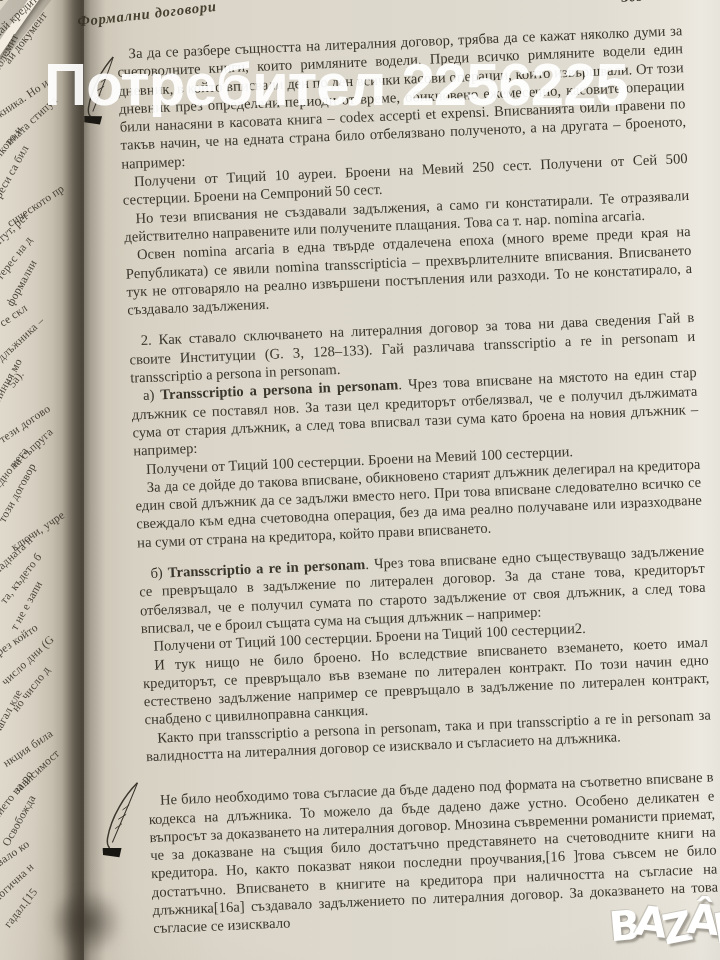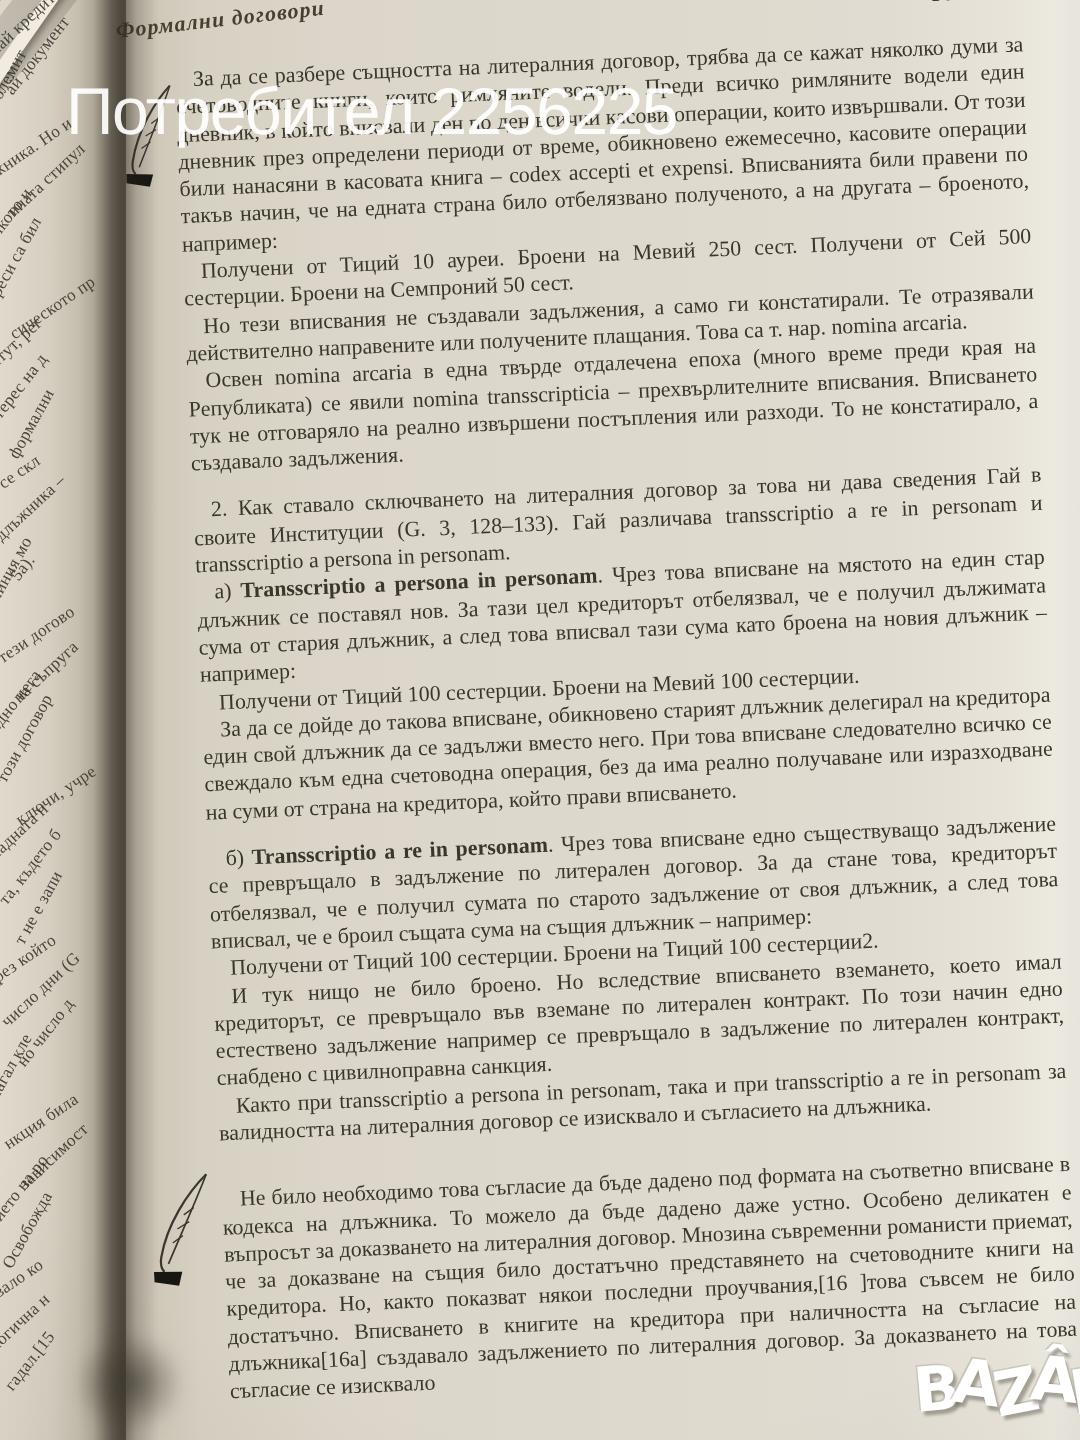--- a/index.html
+++ b/index.html
@@ -38,21 +38,21 @@
   .para.gap-lg{margin-top:26px;}
   .quill{position:absolute;z-index:4;}
   .quill svg{width:100%;height:100%;}
 
   
   .vignette{position:absolute;inset:0;z-index:5;pointer-events:none;
     background:radial-gradient(130% 105% at 55% 42%,rgba(0,0,0,0) 55%,rgba(55,46,36,.14) 100%);}
 
   
   .wm-user{position:absolute;left:44px;top:50px;z-index:6;
-    font-family:"Liberation Sans",sans-serif;font-weight:normal;font-size:44px;
+    font-family:"Liberation Sans",sans-serif;font-weight:bold;font-size:60px;
     color:rgba(255,255,255,.93);letter-spacing:-1px;white-space:nowrap;}
   .logo{position:absolute;left:609px;top:904px;z-index:6;display:flex;align-items:flex-end;
     font-family:"DejaVu Sans",sans-serif;font-weight:bold;font-size:41px;color:#fff;}
   .logo-letter{display:inline-block;margin-right:-5px;line-height:1;
     text-shadow:2px 3px 2px rgba(110,104,92,.55), -1px -1px 0 rgba(150,145,135,.35);}
 </style>
 </head>
 <body>
 
 <div class="frame">

